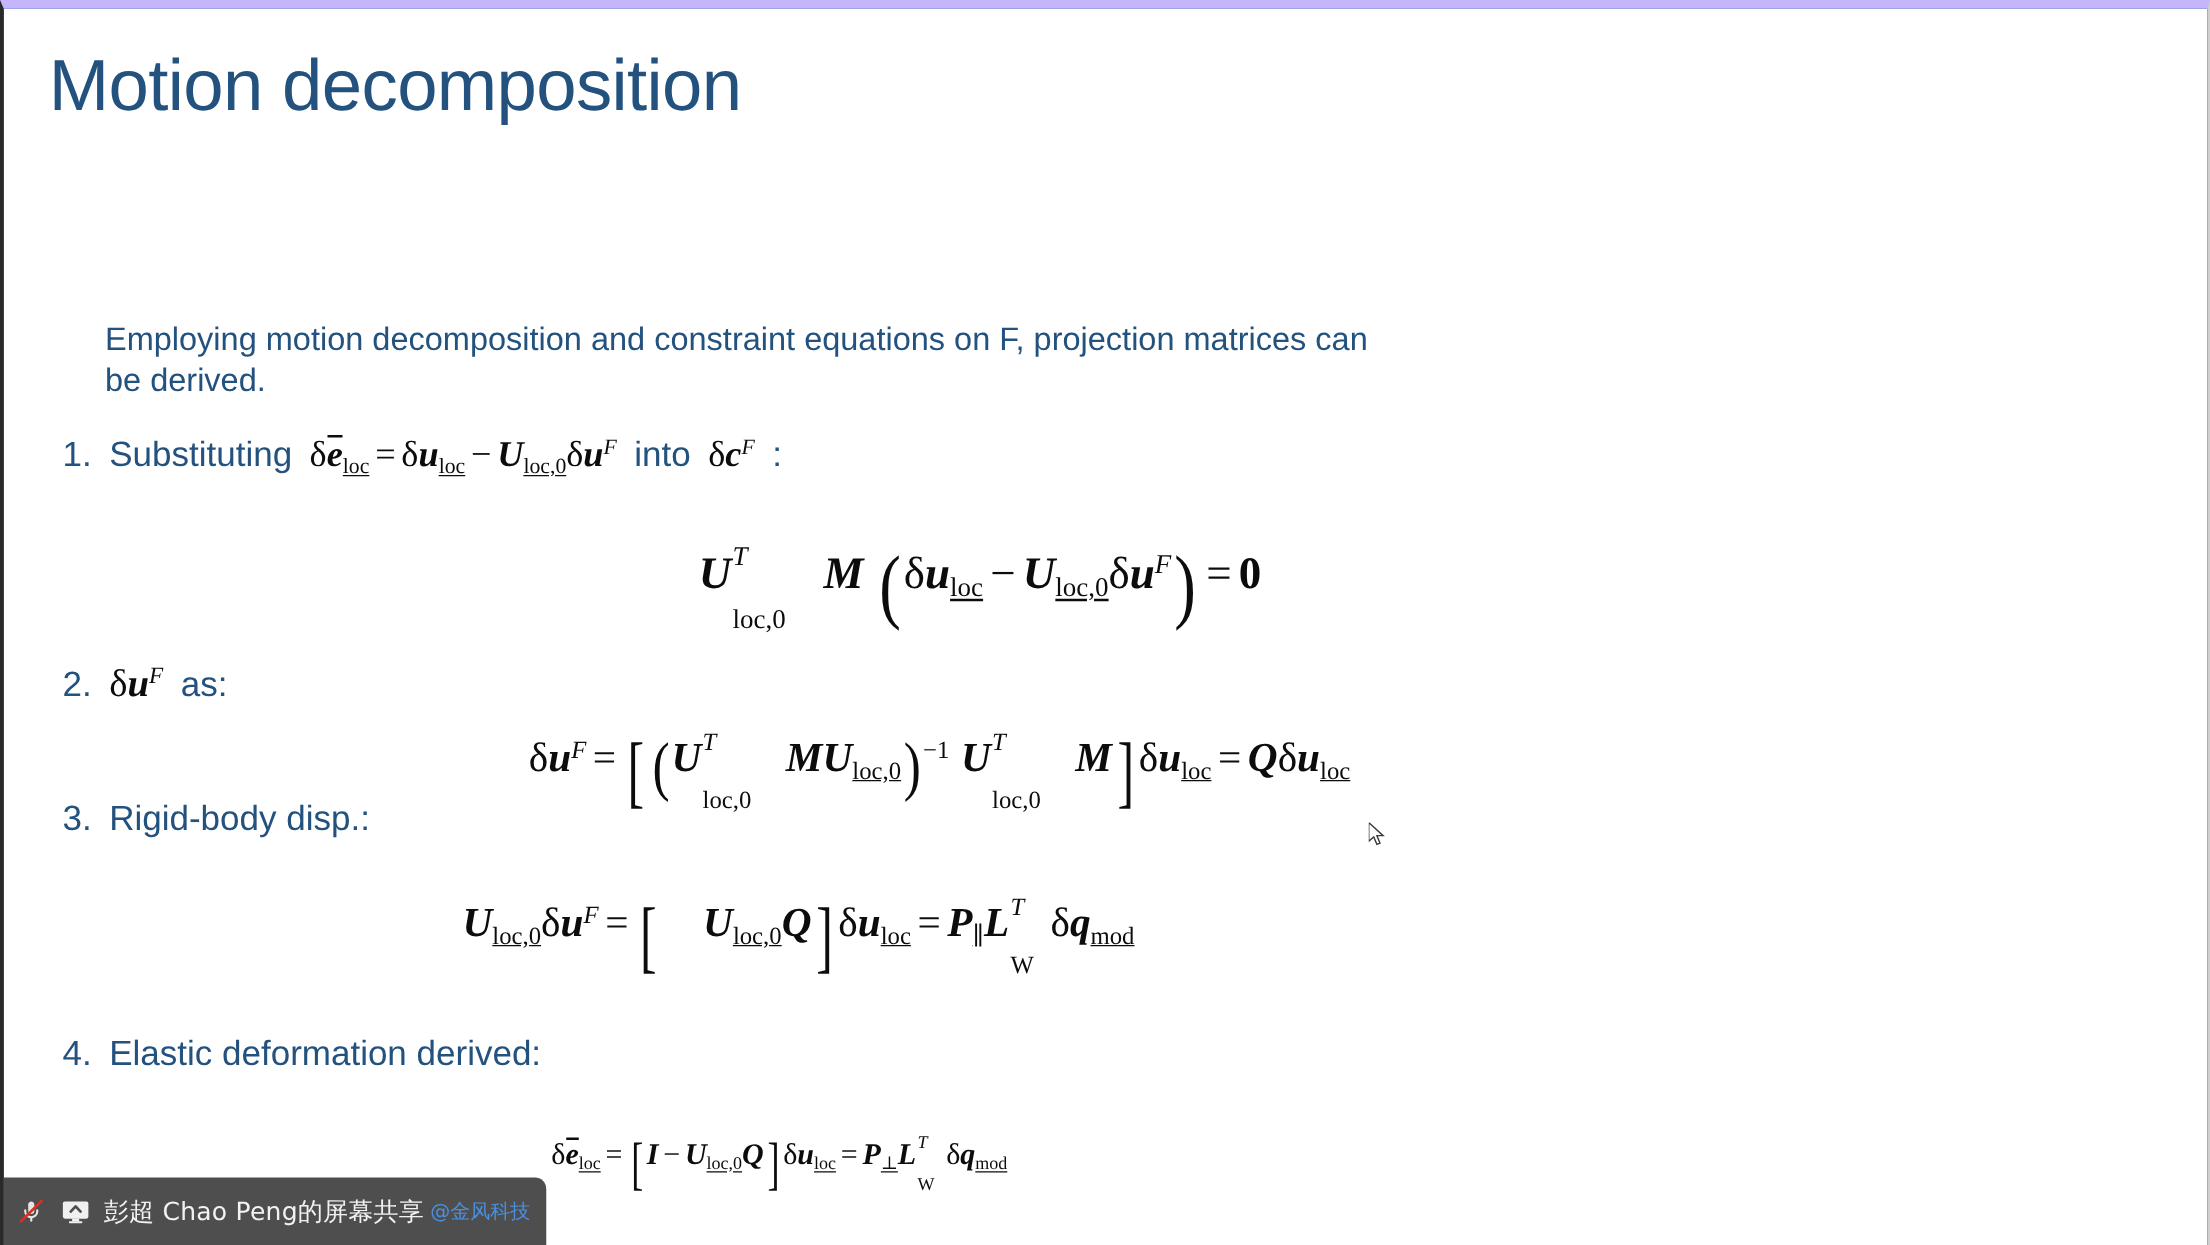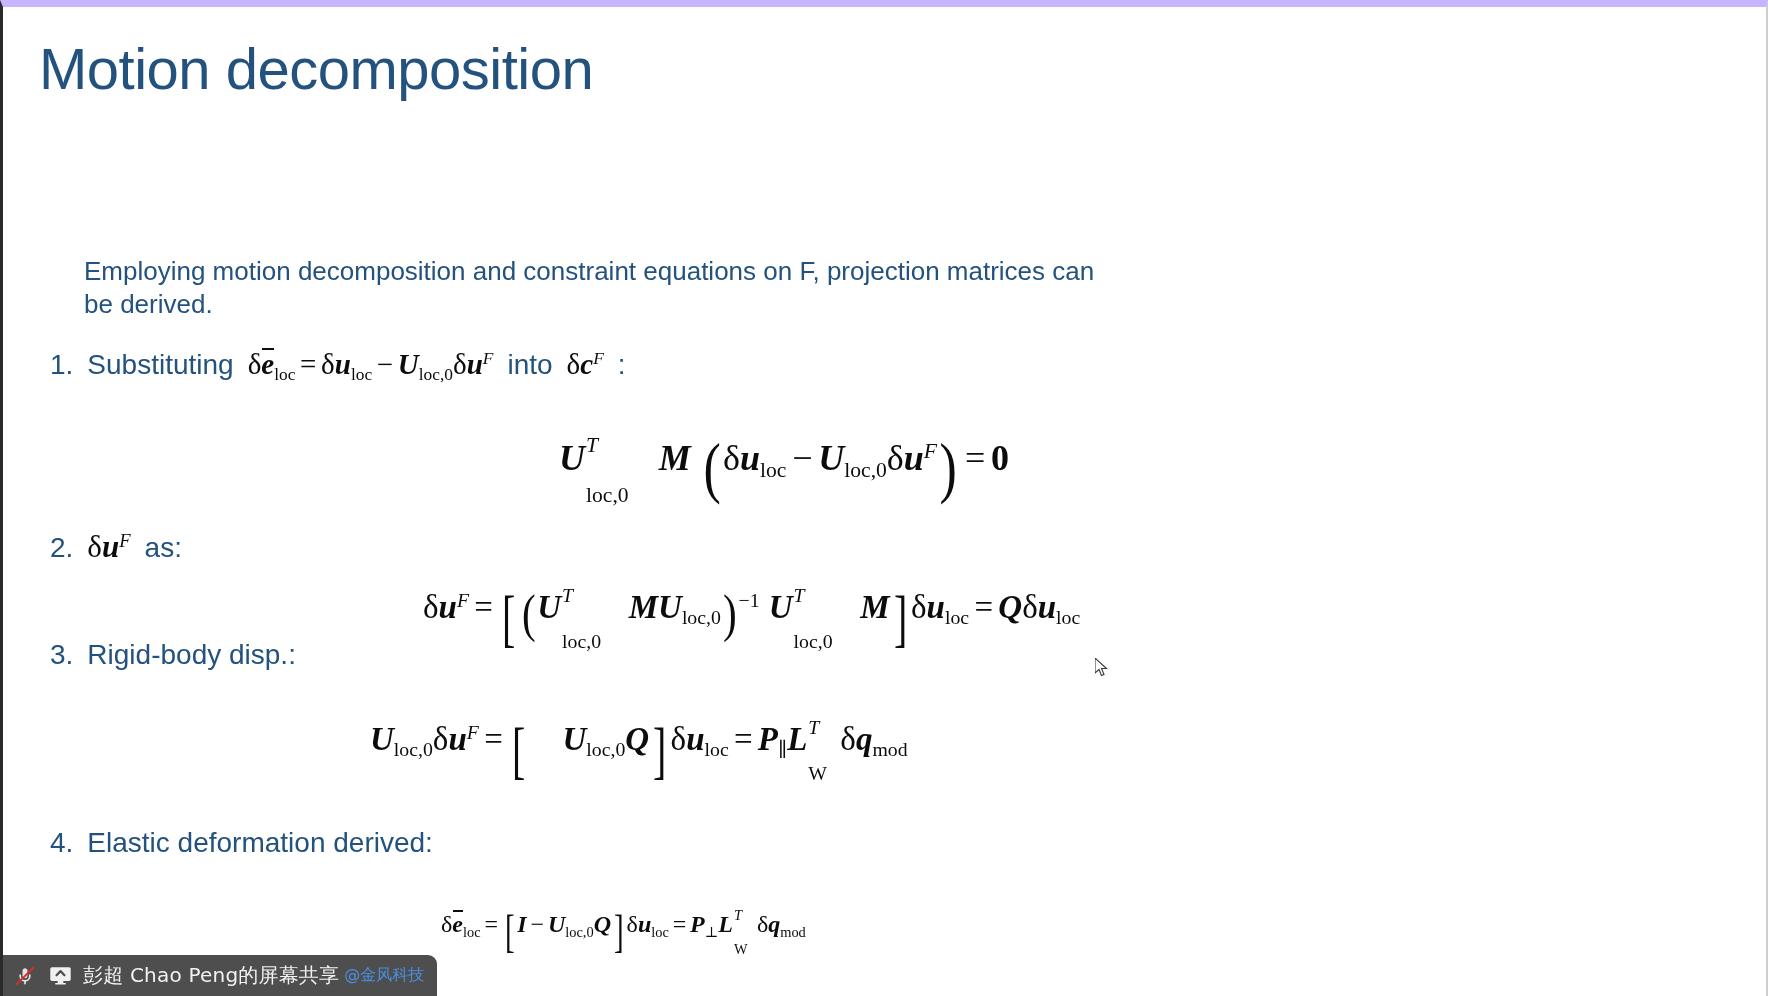--- a/index.html
+++ b/index.html
@@ -108,20 +108,21 @@
     background: #0c0c0c;
   }
   .bar2::before { left: 1%; right: 1%; }
 
   
   .sub {
     font-size: 0.60em;
     font-style: normal;
     vertical-align: -0.32em;
     letter-spacing: 0;
+    text-decoration: underline;
   }
   .sup {
     font-size: 0.60em;
     font-style: italic;
     vertical-align: 0.55em;
   }
   .supup {
     font-size: 0.60em;
     font-style: normal;
     vertical-align: 0.55em;
@@ -185,21 +186,21 @@
     top: 651px;
     width: 14px;
     height: 20px;
   }
 
   
   #share-bar {
     position: absolute;
     left: 0;
     bottom: 0;
-    height: 41px;
+    height: 54px;
     padding: 0 13px 0 8px;
     background: #4e4e4e;
     border-top-right-radius: 9px;
     display: flex;
     align-items: center;
     gap: 9px;
   }
   .bar-icon {
     width: 27px;
     height: 27px;

